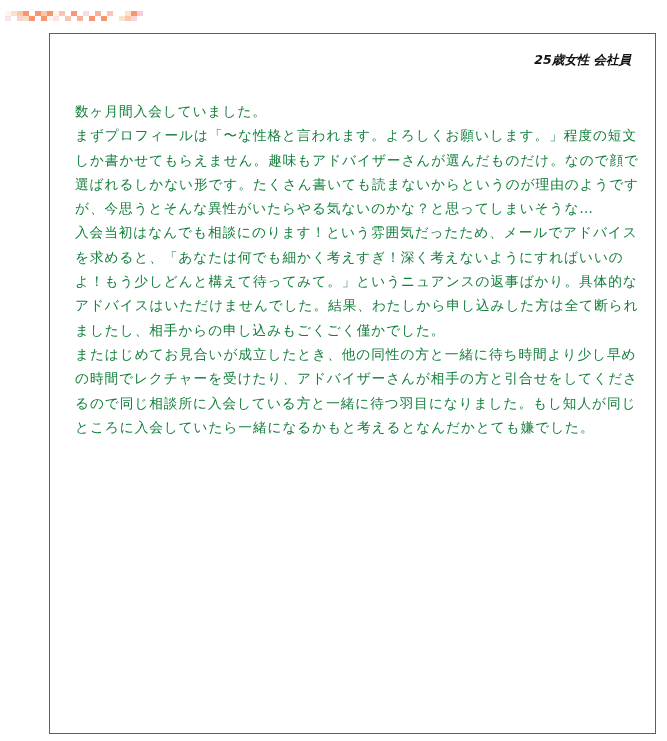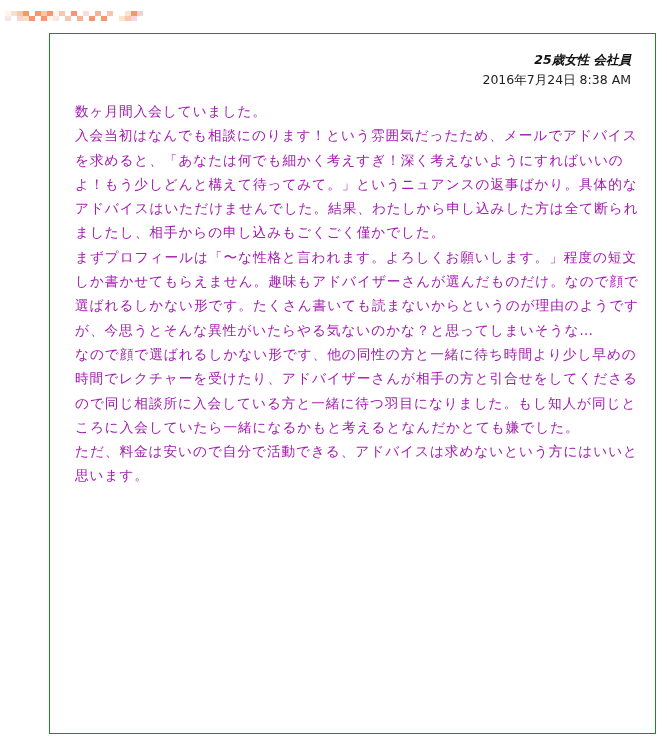--- a/index.html
+++ b/index.html
@@ -52,21 +52,21 @@
     .timestamp { color: #222222; }
 
     .review-body {
       position: absolute;
       left: 25px;
       top: 65px;
       width: 570px;
       font-size: 13.7px;
       line-height: 24.3px;
       letter-spacing: 0.9px;
-      color: #a21caf;
+      color: #15803d;
     }
     .review-body p {
       margin: 0;
       white-space: normal;
       word-break: break-all;
     }
   </style>
 </head>
 <body>
 
@@ -120,24 +120,22 @@
         <span class="mosaic-cell" style="background: rgb(255, 255, 255);"></span>
         <span class="mosaic-cell" style="background: rgb(251, 228, 204);"></span>
         <span class="mosaic-cell" style="background: rgb(251, 199, 168);"></span>
         <span class="mosaic-cell" style="background: rgb(249, 212, 224);"></span>
       </div>
     </div>
 
   <div class="review-box">
     <div class="review-meta">
       <div class="author">25歳女性 会社員</div>
-      <div class="timestamp">2016年7月24日 8:38 AM</div>
     </div>
 
     <div class="review-body">
       <p>数ヶ月間入会していました。</p>
+      <p>まずプロフィールは「〜な性格と言われます。よろしくお願いします。」程度の短文しか書かせてもらえません。趣味もアドバイザーさんが選んだものだけ。なので顔で選ばれるしかない形です。たくさん書いても読まないからというのが理由のようですが、今思うとそんな異性がいたらやる気ないのかな？と思ってしまいそうな…</p>
       <p>入会当初はなんでも相談にのります！という雰囲気だったため、メールでアドバイスを求めると、「あなたは何でも細かく考えすぎ！深く考えないようにすればいいのよ！もう少しどんと構えて待ってみて。」というニュアンスの返事ばかり。具体的なアドバイスはいただけませんでした。結果、わたしから申し込みした方は全て断られましたし、相手からの申し込みもごくごく僅かでした。</p>
-      <p>まずプロフィールは「〜な性格と言われます。よろしくお願いします。」程度の短文しか書かせてもらえません。趣味もアドバイザーさんが選んだものだけ。なので顔で選ばれるしかない形です。たくさん書いても読まないからというのが理由のようですが、今思うとそんな異性がいたらやる気ないのかな？と思ってしまいそうな…</p>
-      <p>なので顔で選ばれるしかない形です、他の同性の方と一緒に待ち時間より少し早めの時間でレクチャーを受けたり、アドバイザーさんが相手の方と引合せをしてくださるので同じ相談所に入会している方と一緒に待つ羽目になりました。もし知人が同じところに入会していたら一緒になるかもと考えるとなんだかとても嫌でした。</p>
-      <p>ただ、料金は安いので自分で活動できる、アドバイスは求めないという方にはいいと思います。</p>
+      <p>またはじめてお見合いが成立したとき、他の同性の方と一緒に待ち時間より少し早めの時間でレクチャーを受けたり、アドバイザーさんが相手の方と引合せをしてくださるので同じ相談所に入会している方と一緒に待つ羽目になりました。もし知人が同じところに入会していたら一緒になるかもと考えるとなんだかとても嫌でした。</p>
     </div>
   </div>
 </div>
 
 </body></html>

